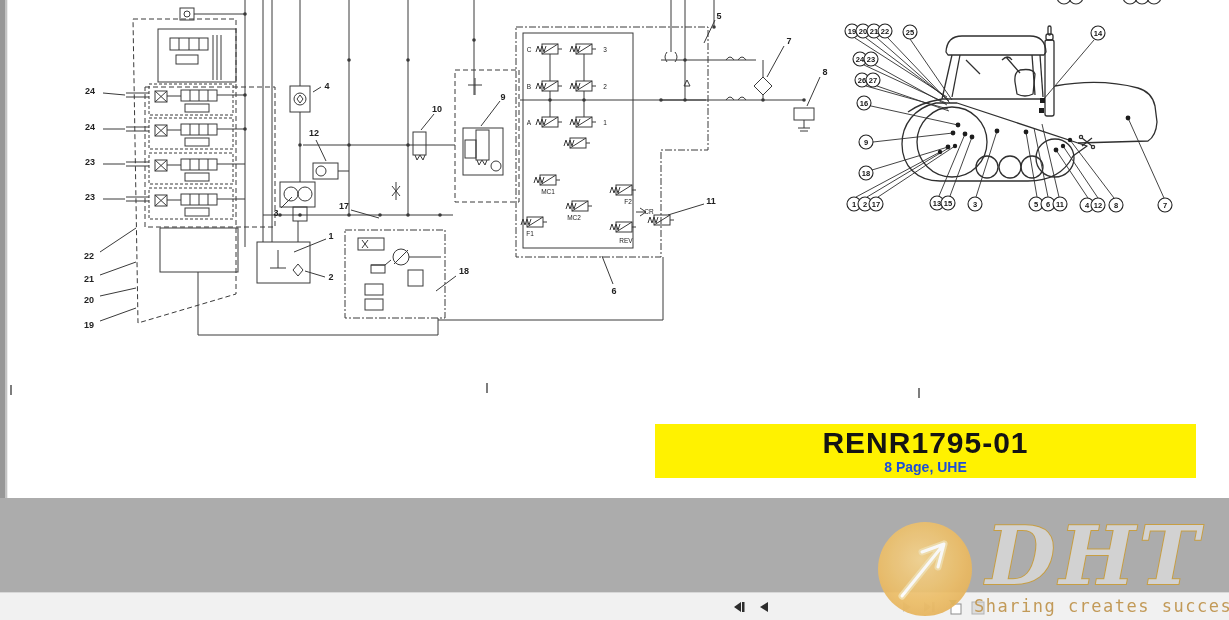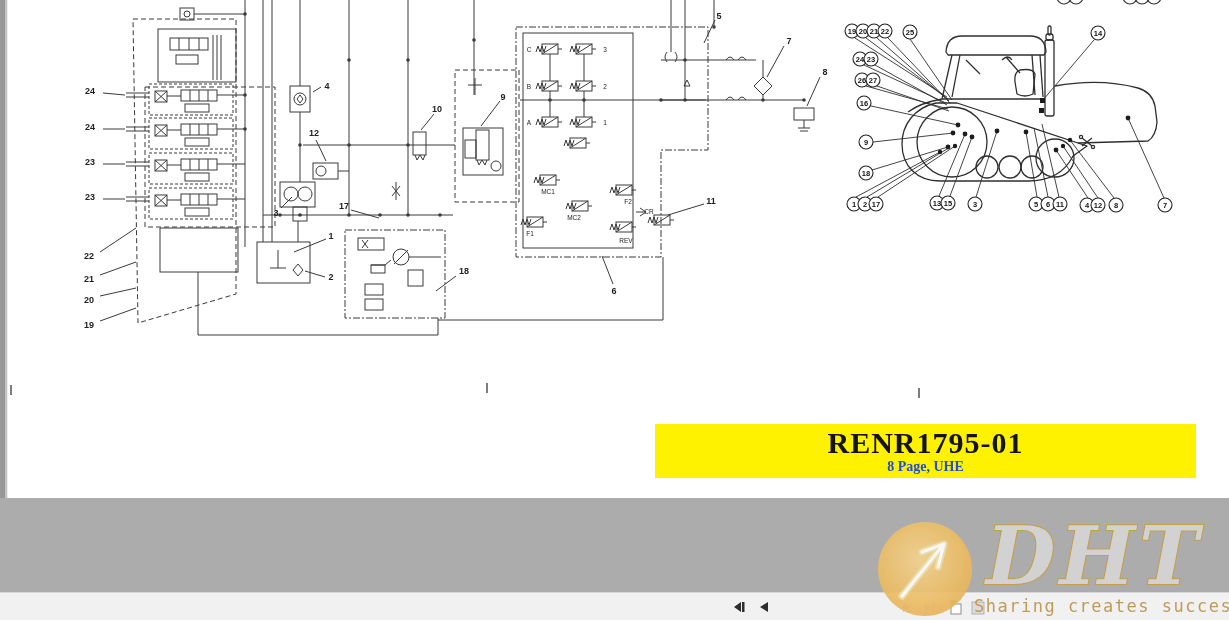--- a/index.html
+++ b/index.html
@@ -9,21 +9,21 @@
   
   .page{position:absolute;left:0;top:0;width:1229px;height:502px;background:#ffffff;
         border-bottom:1px solid #8f8f8f;}
   .left-edge{position:absolute;left:0;top:0;width:8px;height:502px;
         background:linear-gradient(to right,#979797 0 5px,#c3c3c3 5px 7px,#ececec 7px 8px);}
   .schematic-svg{position:absolute;left:8px;top:0;}
   .tractor-svg{position:absolute;left:835px;top:0;}
   .tick{position:absolute;width:2px;height:10px;background:#7d7d7d;}
   
   .banner{position:absolute;left:655px;top:424px;width:541px;height:54px;
-          display:flex;flex-direction:column;align-items:center;justify-content:center;font-family:Liberation Serif, serif;}
+          display:flex;flex-direction:column;align-items:center;justify-content:center;}
   .banner-title{font-size:30px;font-weight:bold;color:#141414;letter-spacing:1px;line-height:32px;}
   .banner-sub{font-size:14px;font-weight:bold;color:#1d4ed8;line-height:16px;}
   
   .desk{position:absolute;left:0;top:498px;width:1229px;height:122px;background:#acacac;}
   .toolbar{position:absolute;left:0;top:592px;width:1229px;height:28px;background:#f1f1f1;
            border-top:1px solid #d8d8d8;}
   .tbtn{position:absolute;top:6px;width:16px;height:16px;cursor:pointer;}
   
   .wm-circle{position:absolute;left:878px;top:522px;width:94px;height:94px;border-radius:50%;
         background:radial-gradient(circle at 45% 40%, #f3d391 0%, #ecbd66 55%, #e0a84e 100%);

